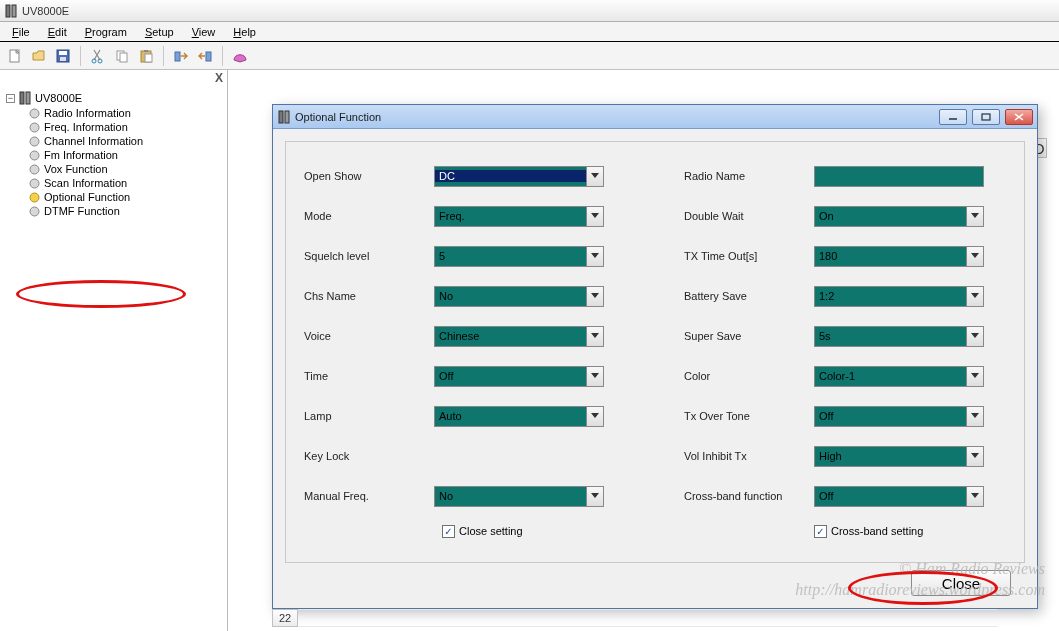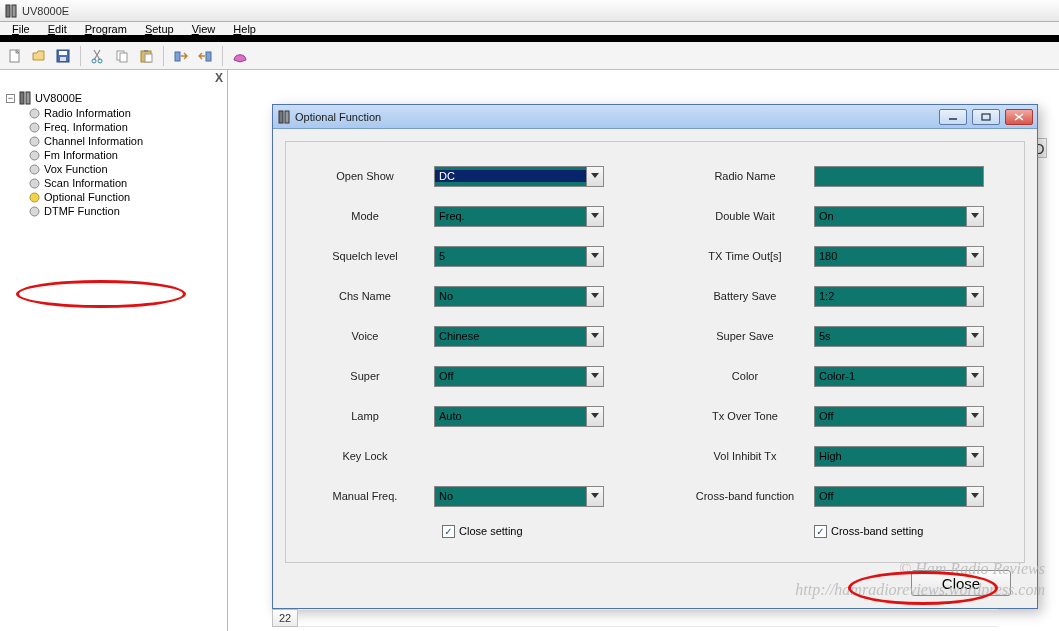--- a/index.html
+++ b/index.html
@@ -27,21 +27,21 @@
 .titlebar .app-icon {
   width: 14px; height: 14px;
   display: inline-flex; align-items: center; justify-content: center;
 }
 .titlebar .title { font-size: 11px; color: #333; }
 
 
 .menubar {
   height: 20px;
   background: #f4f4f4;
-  border-bottom: 7px solid #000000;
+  border-bottom: 1px solid #000000;
   display: flex;
   align-items: center;
   padding: 0 4px;
   gap: 2px;
 }
 .menubar .menu-item {
   padding: 2px 8px;
   cursor: default;
 }
 .menubar .menu-item .ul { text-decoration: underline; }
@@ -188,21 +188,21 @@
 }
 .form-row {
   display: flex; align-items: center;
   height: 40px;
 }
 .form-col { display: flex; align-items: center; }
 .form-col.left { width: 380px; }
 .form-col.right { flex: 1; }
 .flabel {
   width: 130px;
-  text-align: center;
+  text-align: left;
   padding-right: 8px;
   font-size: 11px;
   color: #222;
 }
 .fcontrol {
   width: 170px;
   height: 21px;
   border: 1px solid #888;
   background: #0f766e;
   display: flex;
@@ -597,21 +597,21 @@
                     <svg width="8" height="6">
                       <path d="M0 0 L8 0 L4 5 Z" fill="#333"></path>
                     </svg>
                   </div>
               </div>
             </div>
           </div>
 
           <div class="form-row">
             <div class="form-col left">
-              <div class="flabel">Super</div>
+              <div class="flabel">Time</div>
               <div class="fcontrol">
                 <div class="val">Off</div>
                 <div class="dd">
                     <svg width="8" height="6">
                       <path d="M0 0 L8 0 L4 5 Z" fill="#333"></path>
                     </svg>
                   </div>
               </div>
             </div>
             <div class="form-col right">

